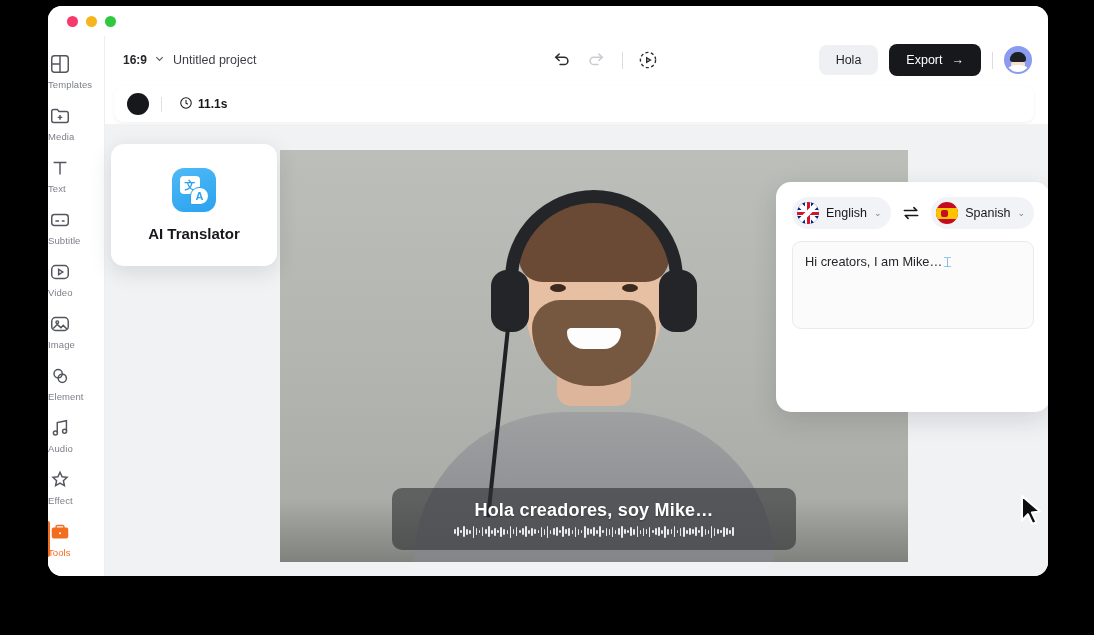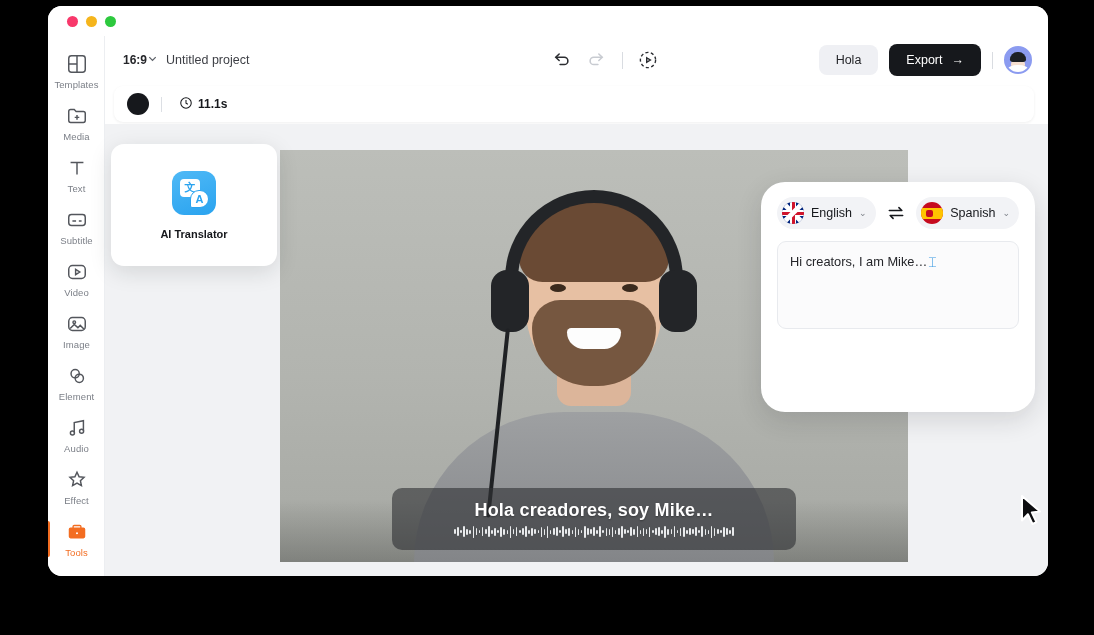--- a/index.html
+++ b/index.html
@@ -36,21 +36,21 @@
     position: absolute; left: 0; top: 30px;
     width: 57px; height: 540px;
     background: #ffffff;
     border-right: 1px solid #eceef1;
     padding-top: 9px;
   }
   .rail-item {
     position: relative;
     width: 57px; height: 52px;
     display: flex; flex-direction: column;
-    align-items: center; justify-content: center;
+    justify-content: center;
     gap: 4px;
     cursor: pointer;
   }
   .rail-item .ico {
     width: 24px; height: 24px;
     display: flex; align-items: center; justify-content: center;
     color: #53565c;
   }
   .rail-item .ico svg { width: 22px; height: 22px; display:block; }
   .rail-label {
@@ -65,21 +65,21 @@
 
   
   #toolbar {
     position: absolute; left: 57px; top: 30px;
     width: 943px; height: 48px;
     background: #ffffff;
     display: flex; align-items: center;
   }
   #ratio-chip {
     margin-left: 18px;
-    display: flex; align-items: center; 
+    display: flex; align-items: center; gap: 7px;
     font-size: 12px; font-weight: bold; color: #25262a;
     cursor: pointer;
   }
   #project-title {
     margin-left: 8px;
     font-size: 12.5px; color: #3d3f45;
   }
   #history-group {
     position: absolute; left: 445px;
     display: flex; align-items: center; gap: 14px;
@@ -240,28 +240,28 @@
     display: flex; align-items: center; justify-content: center;
     font-size: 11px; font-weight: bold; color: #2aa3ef;
   }
   #ai-translator-icon .bub-b {
     position: absolute; right: 7px; bottom: 7px; width: 19px; height: 18px;
     background: #ffffff; border-radius: 9px 9px 9px 2px;
     display: flex; align-items: center; justify-content: center;
     font-size: 11px; font-weight: bold; color: #2aa3ef;
     border: 1.5px solid #2aa3ef;
   }
-  #ai-translator-label { font-size: 11px; font-weight: bold; color: #16181c; }
+  #ai-translator-label { font-size: 15px; font-weight: bold; color: #16181c; }
 
   
   #translator-panel {
-    position: absolute; left: 656px; top: 58px;
+    position: absolute; left: 671px; top: 58px;
     width: 274px; height: 230px;
     background: #ffffff;
-    border-radius: 24px;
+    border-radius: 15px;
     box-shadow: 0 8px 26px rgba(26,28,34,.14);
     padding: 15px 16px;
     z-index: 7;
   }
   #lang-row { display: flex; align-items: center; justify-content: space-between; }
   .lang-chip {
     display: flex; align-items: center; gap: 7px;
     background: #f2f3f6; border-radius: 16px;
     padding: 5px 9px 5px 5px;
     cursor: pointer;

